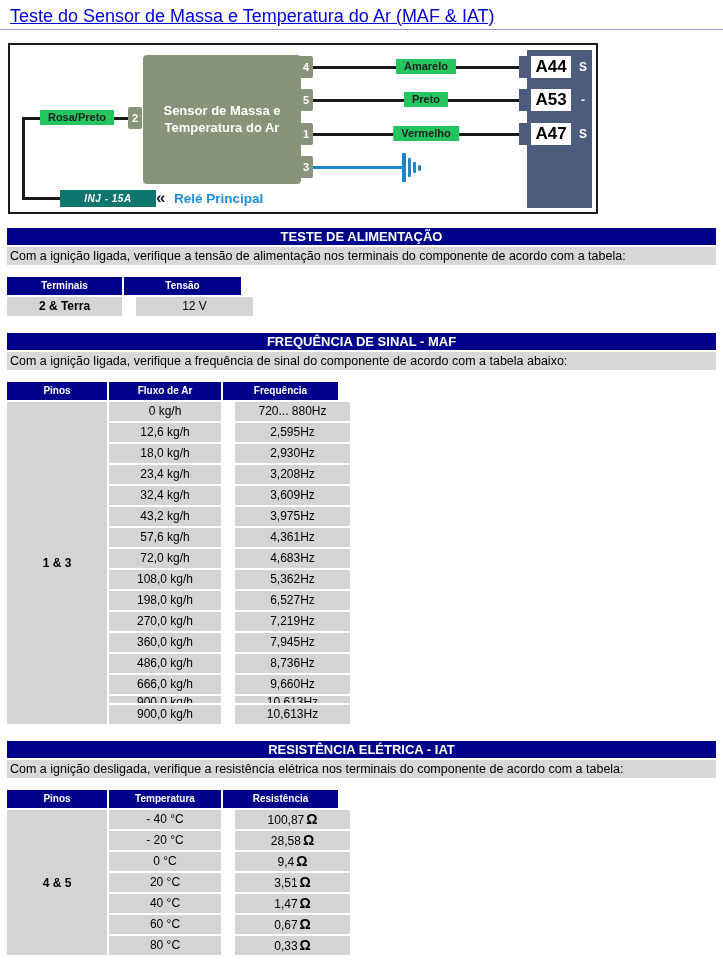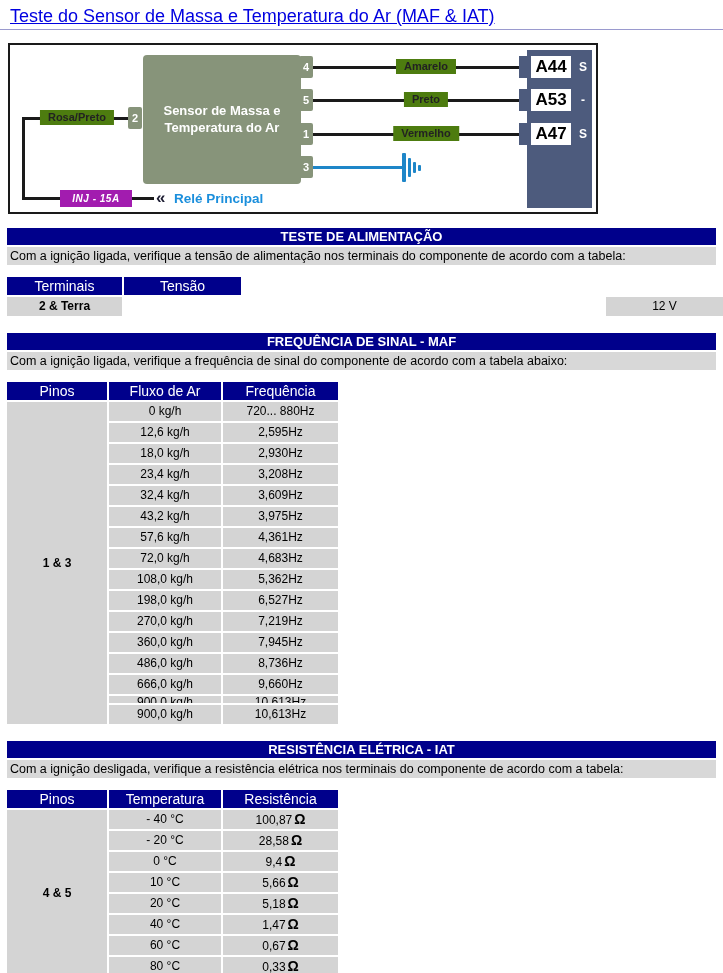--- a/index.html
+++ b/index.html
@@ -30,38 +30,38 @@
   .pin-tab {
     position: absolute; width: 14px; height: 22px; background: #87947a;
     color: #fff; font-weight: bold; font-size: 11px; border-radius: 2px;
     display: flex; align-items: center; justify-content: center;
   }
   .wire { position: absolute; height: 3px; background: #1a1a1a; }
   .wire.blue { background: #1e86c8; }
   .vwire { position: absolute; width: 3px; background: #1a1a1a; }
   .wlabel {
     position: absolute; transform: translateX(-50%);
-    background: #4d7c0f; padding: 0 8px;
+    background: #22c55e; padding: 0 8px;
     font-weight: bold; font-size: 11px; color: #222; line-height: 15px;
   }
   .conn-bar { position: absolute; left: 517px; top: 5px; width: 65px; height: 158px; background: #4d5b7d; }
   .conn-tab { position: absolute; left: 509px; width: 8px; height: 22px; background: #4d5b7d; }
   .term-box {
     position: absolute; left: 521px; width: 40px; height: 22px; background: #fff;
     color: #000; font-weight: bold; font-size: 17px;
     display: flex; align-items: center; justify-content: center;
   }
   .term-mark {
     position: absolute; left: 565px; width: 16px; height: 22px;
     color: #fff; font-weight: bold; font-size: 12px; text-align: center; line-height: 22px;
   }
   .gbar { position: absolute; background: #1e86c8; border-radius: 1px; }
   .fuse-box {
-    position: absolute; left: 50px; top: 145px; width: 72px; height: 17px;
-    background: #a21caf; color: #fff; font-weight: bold; font-style: italic; font-size: 10px;
+    position: absolute; left: 50px; top: 145px; width: 96px; height: 17px;
+    background: #0f766e; color: #fff; font-weight: bold; font-style: italic; font-size: 10px;
     display: flex; align-items: center; justify-content: center; letter-spacing: .5px;
   }
   .guillemet { position: absolute; left: 146px; top: 143px; font-size: 17px; font-weight: bold; color: #1a1a30; line-height: 20px; }
   .relay-label { position: absolute; left: 164px; top: 146px; font-size: 13.5px; font-weight: bold; color: #1b8fdc; }
 
   
   .sec-bar {
     margin: 0 7px; height: 17px; line-height: 17px;
     background: #00008b; color: #fff; font-weight: bold; font-size: 13px; text-align: center;
   }
@@ -70,32 +70,32 @@
     background: #d8d8d8; color: #000; font-size: 12.5px; padding-left: 3px;
     white-space: nowrap; overflow: hidden;
   }
   .m-top14 { margin-top: 14px; }
   .m-top17 { margin-top: 17px; }
 
   
   .tbl { margin: 12px 0 0 7px; font-size: 12px; }
   .thead { display: flex; gap: 2px; margin-bottom: 2px; }
   .th {
-    background: #00008b; color: #fff; font-weight: normal; font-size: 14px;
+    background: #00008b; color: #fff; font-weight: bold; font-size: 10px;
     height: 18px; line-height: 18px; text-align: center;
   }
   .w1 { width: 100px; } .w2 { width: 112px; } .w3 { width: 115px; }
   .wa { width: 115px; } .wb { width: 117px; }
   .tbody { display: flex; gap: 2px; }
   .pins-cell {
     width: 100px; background: #d4d4d4; font-weight: bold; font-size: 12px;
     display: flex; align-items: center; justify-content: center;
   }
   .rows { display: flex; flex-direction: column; gap: 2px; }
-  .trow { display: flex; gap: 2px; justify-content: space-between; }
+  .trow { display: flex; gap: 14px; }
   .cell {
     background: #d4d4d4; height: 19px; line-height: 19px; text-align: center; font-size: 12px;
   }
   .cell.bold { font-weight: bold; }
   .trow.clipped .cell { height: 7px; line-height: 12px; overflow: hidden; }
   .omega { font-weight: bold; font-size: 14px; margin-left: 2px; }
 </style>
 </head>
 <body>
 
@@ -276,28 +276,24 @@
         <div class="trow">
           <div class="cell w2">- 20 °C</div>
           <div class="cell w3"><span>28,58</span><span class="omega">Ω</span></div>
         </div>
 
         <div class="trow">
           <div class="cell w2">0 °C</div>
           <div class="cell w3"><span>9,4</span><span class="omega">Ω</span></div>
         </div>
 
-        <div class="trow">
-          <div class="cell w2">10 °C</div>
-          <div class="cell w3"><span>5,66</span><span class="omega">Ω</span></div>
-        </div>
 
         <div class="trow">
           <div class="cell w2">20 °C</div>
-          <div class="cell w3"><span>5,18</span><span class="omega">Ω</span></div>
+          <div class="cell w3"><span>3,51</span><span class="omega">Ω</span></div>
         </div>
 
         <div class="trow">
           <div class="cell w2">40 °C</div>
           <div class="cell w3"><span>1,47</span><span class="omega">Ω</span></div>
         </div>
 
         <div class="trow">
           <div class="cell w2">60 °C</div>
           <div class="cell w3"><span>0,67</span><span class="omega">Ω</span></div>

